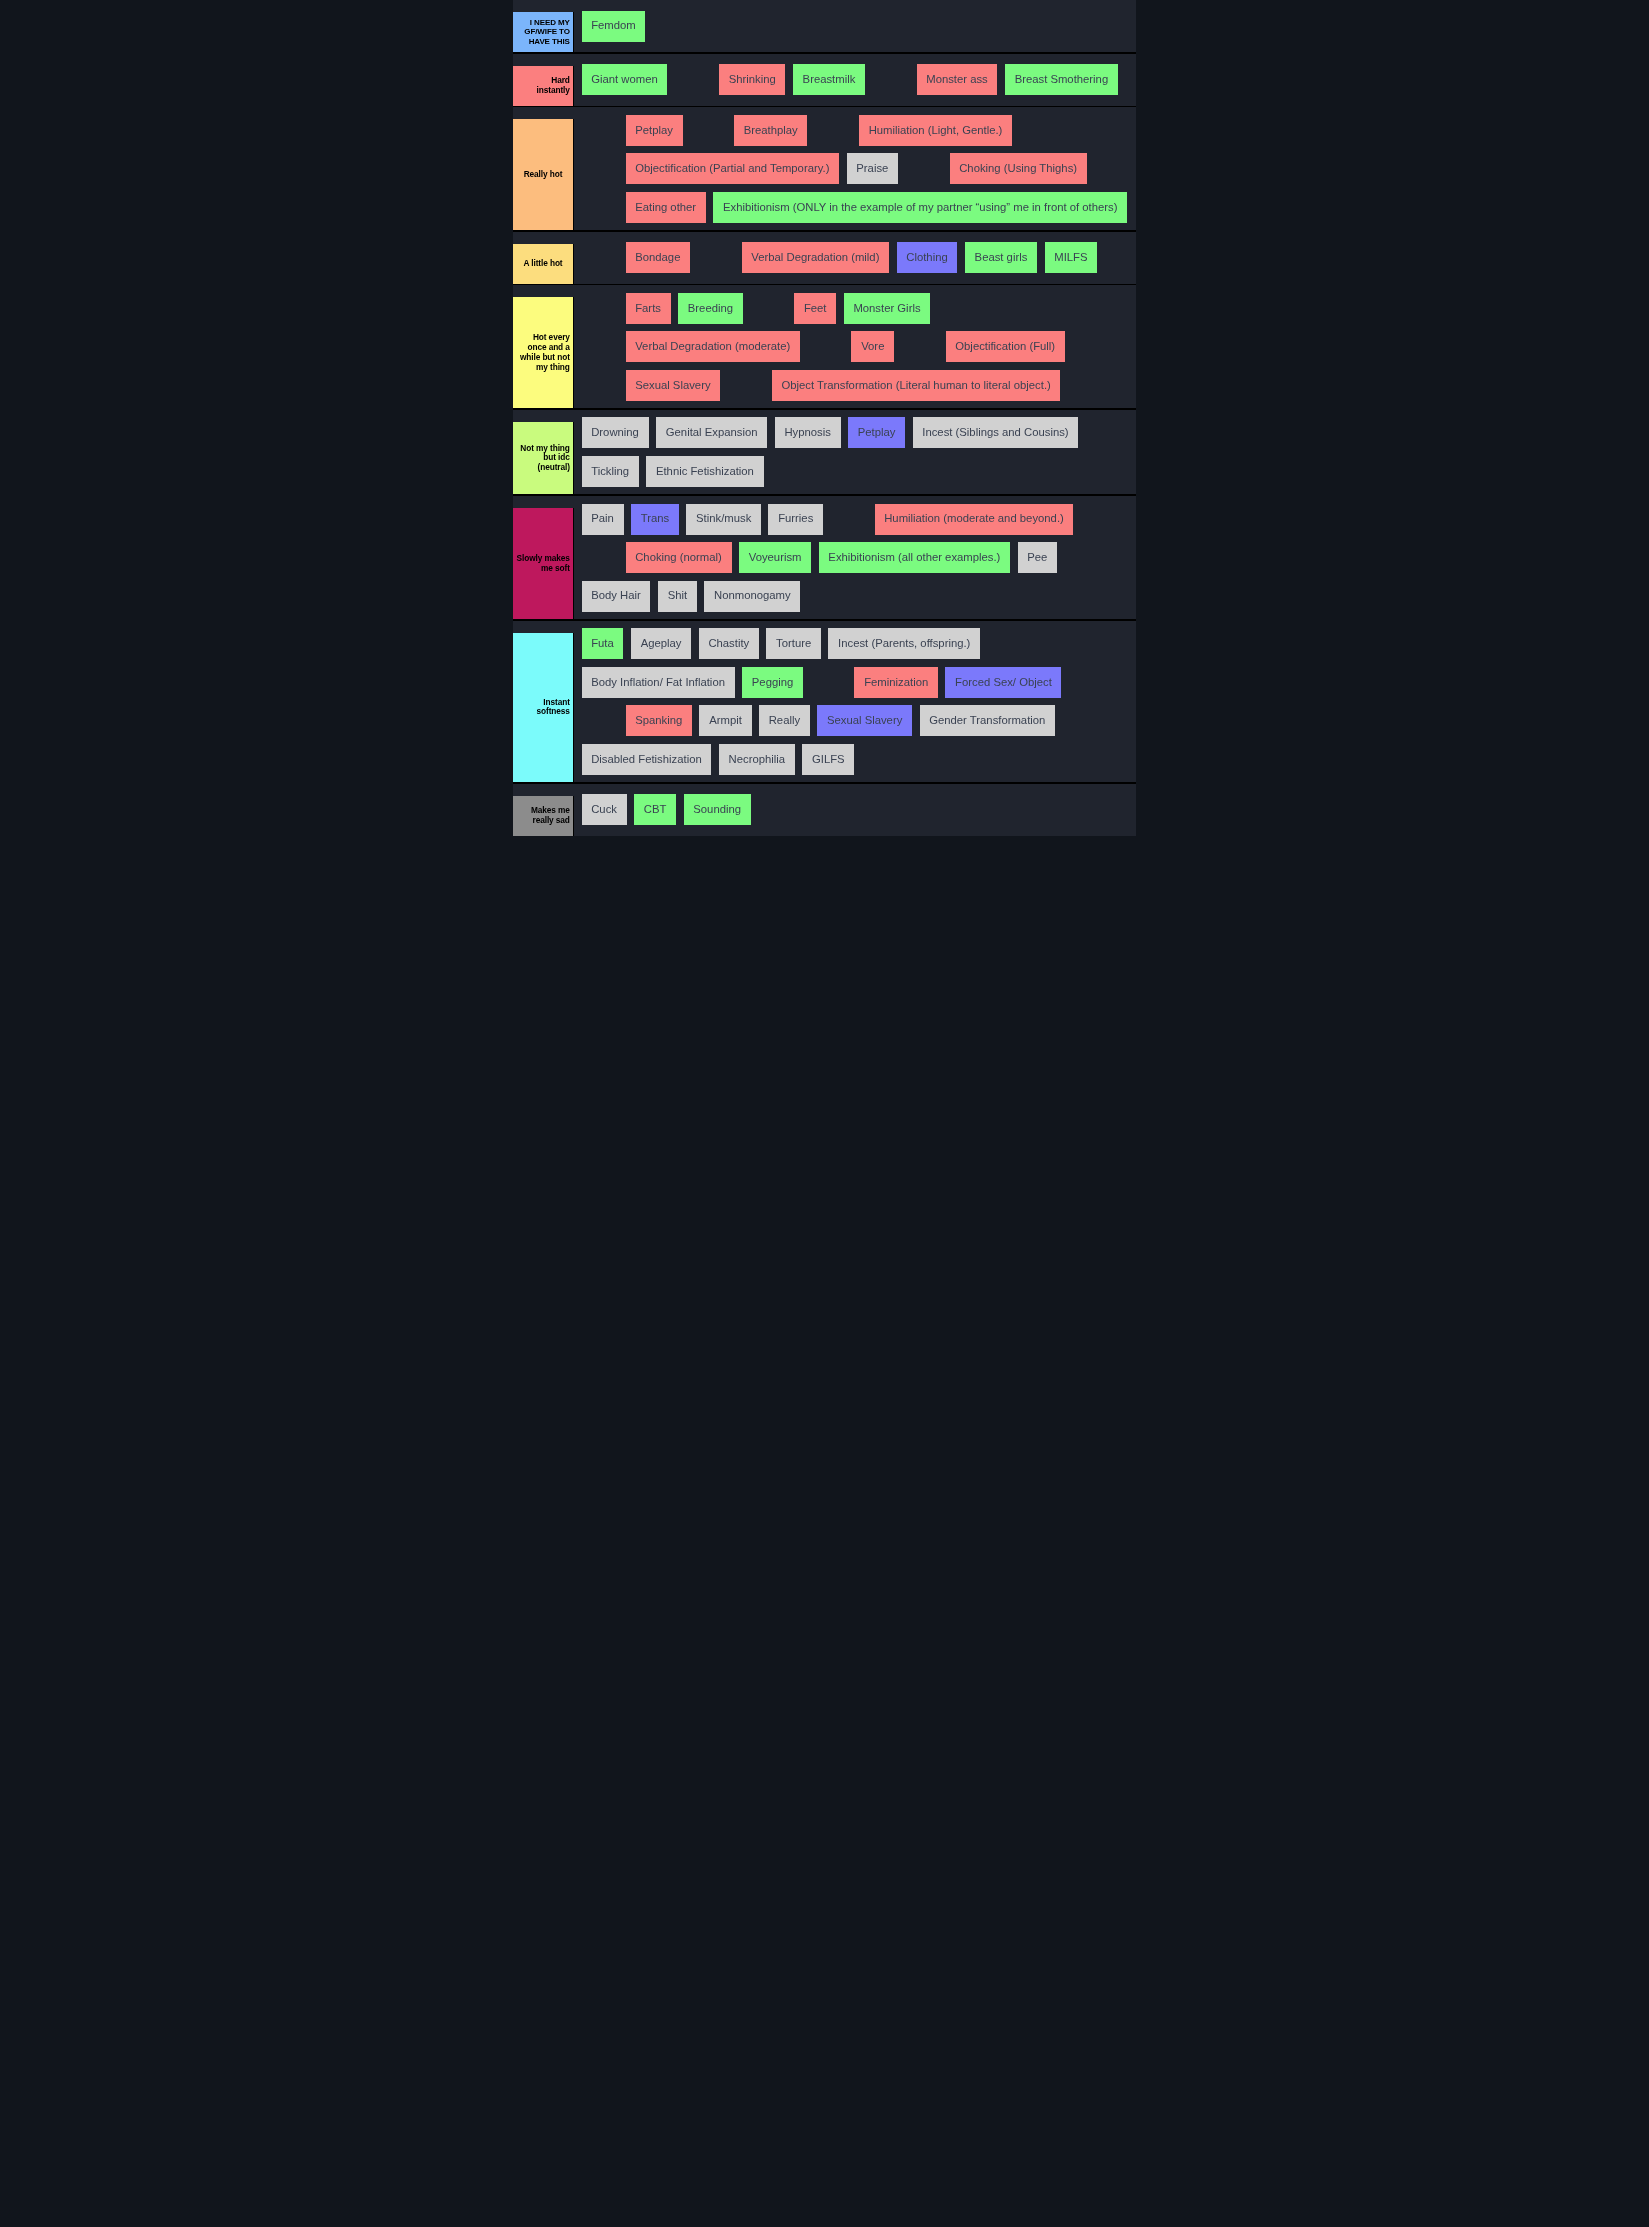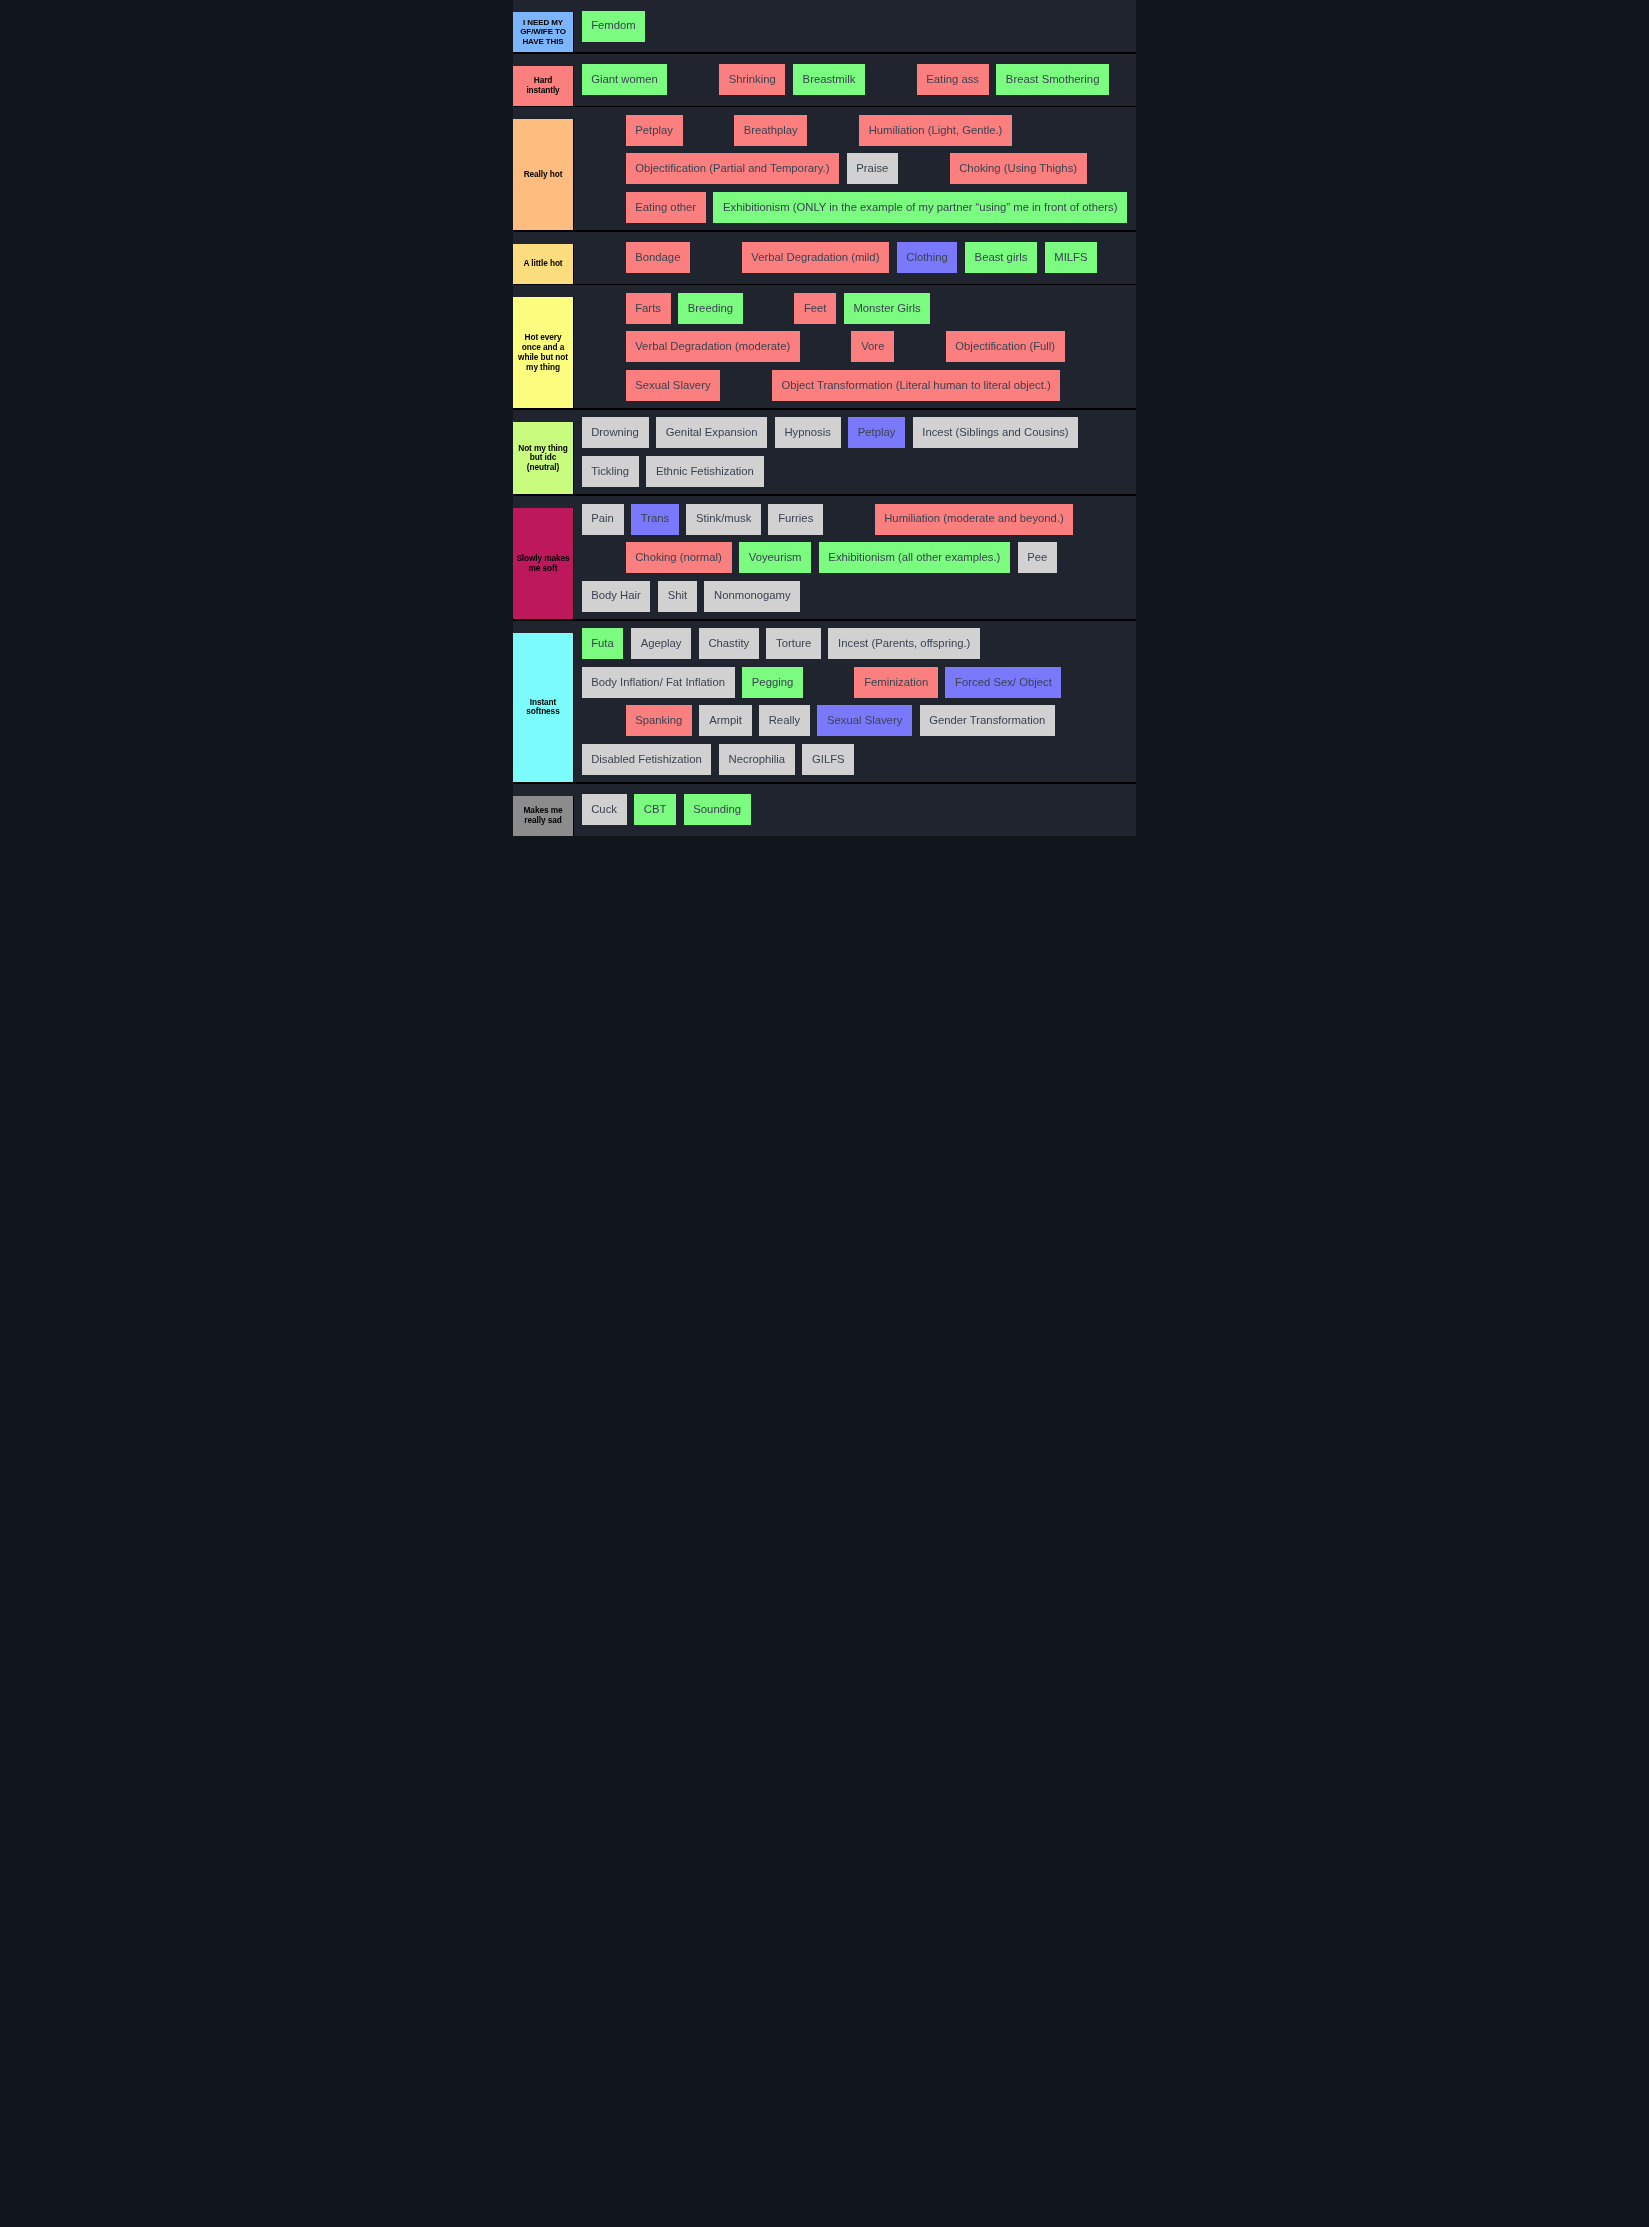--- a/index.html
+++ b/index.html
@@ -22,21 +22,21 @@
     background: #20242e;
     min-height: 52px;
   }
   .tier-label {
     width: 61px;
     min-width: 61px;
     flex: 0 0 61px;
     display: flex;
     align-items: center;
     justify-content: center;
-    text-align: center;
+    text-align: right;
     padding: 2.1px 3.2px;
     font-weight: bold;
     font-size: 8.3px;
     line-height: 1.18;
     color: #000000;
     letter-spacing: -0.1px;
     border-right: 1.6px solid #000;
     margin-top: 12px;
   }
   .tier-items {
@@ -74,21 +74,21 @@
       <div class="tier-items">
         <div class="item c-green">Femdom</div>
       </div>
     </div>
     <div class="tier-row">
       <div class="tier-label" style="background: rgb(251, 127, 127);">Hard instantly</div>
       <div class="tier-items">
         <div class="item c-green">Giant women</div>
         <div class="item c-red">Shrinking</div>
         <div class="item c-green">Breastmilk</div>
-        <div class="item c-red">Eating ass</div>
+        <div class="item c-red">Monster ass</div>
         <div class="item c-green">Breast Smothering</div>
       </div>
     </div>
     <div class="tier-row">
       <div class="tier-label" style="background: rgb(252, 189, 126);">Really hot</div>
       <div class="tier-items">
         <div class="item c-red">Petplay</div>
         <div class="item c-red">Breathplay</div>
         <div class="item c-red">Humiliation (Light, Gentle.)</div>
         <div class="item c-red">Objectification (Partial and Temporary.)</div>

